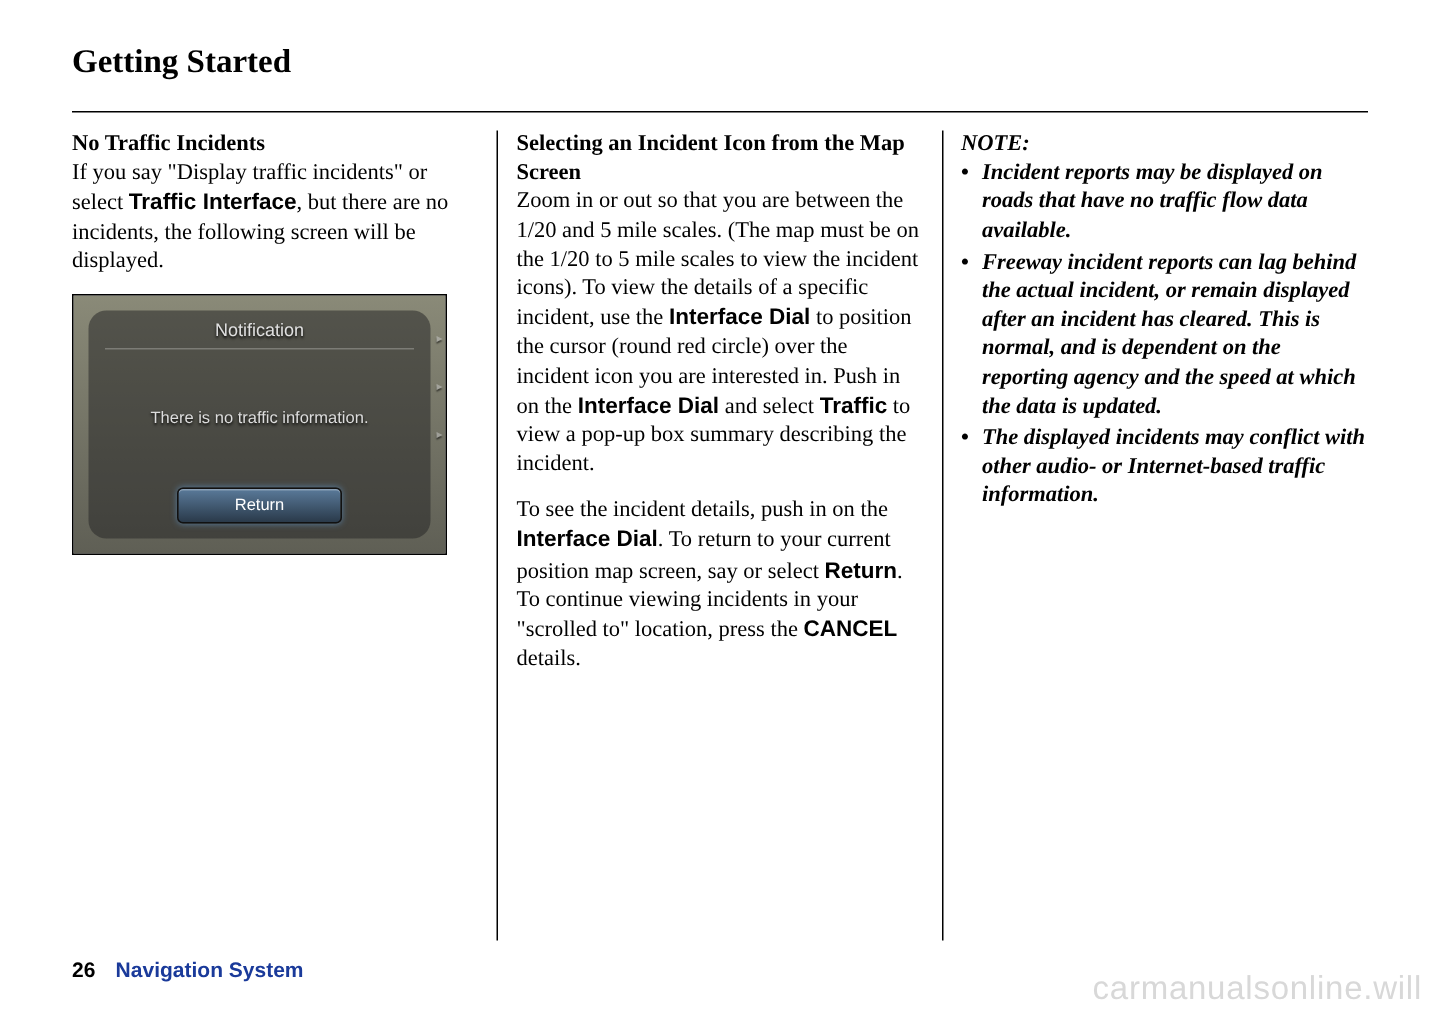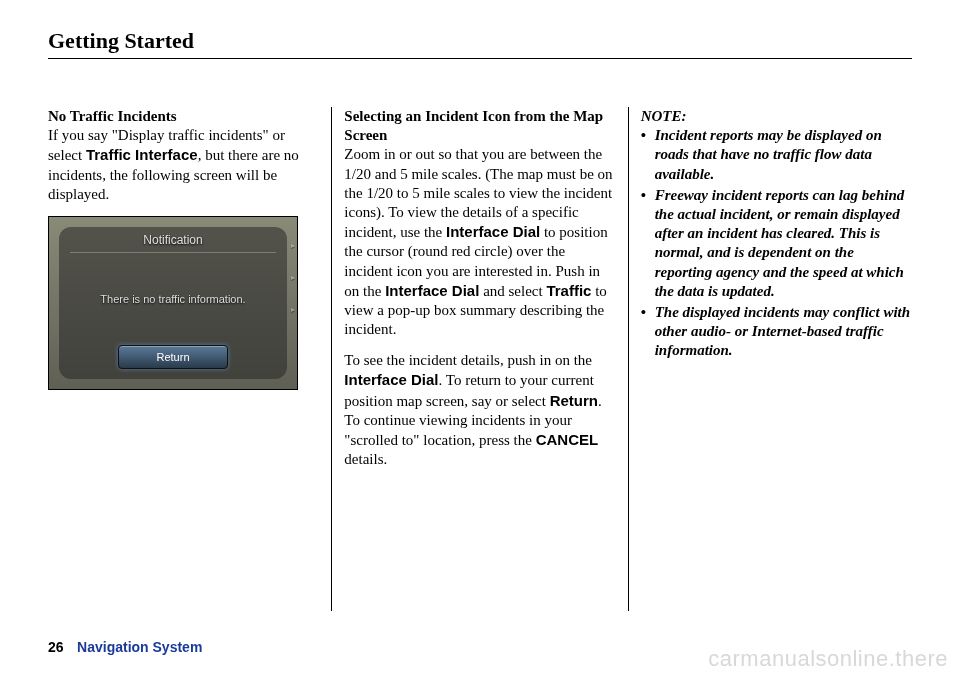--- a/index.html
+++ b/index.html
@@ -9,34 +9,33 @@
     background: #ffffff;
     font-family: "Times New Roman", Times, serif;
     color: #000;
     position: relative;
     padding: 28px 48px 20px 48px;
   }
   .page-title {
     font-size: 22px;
     font-weight: bold;
     border-bottom: 1.5px solid #000;
-    padding-bottom: 4px;
+    padding-bottom: 20px;
     margin-bottom: 12px;
   }
   .columns {
     display: flex;
     gap: 0;
     height: 540px;
   }
   .col {
     flex: 1;
     font-size: 15px;
     line-height: 1.28;
     padding: 0 12px;
-    margin-top: 36px;
   }
   .col:first-child { padding-left: 0; border-right: 1px solid #000; }
   .col:nth-child(2) { border-right: 1px solid #000; }
   .col:last-child { padding-right: 0; }
   .sub-heading {
     font-weight: bold;
     font-size: 15px;
   }
   .para { margin-bottom: 12px; }
   strong.arial { font-family: Arial, Helvetica, sans-serif; font-weight: bold; }
@@ -167,13 +166,13 @@
     </ul>
   </div>
 
 </div>
 
 <div class="footer">
   <span class="pn">26</span>
   <span class="sys">Navigation System</span>
 </div>
 
-<div class="watermark">carmanualsonline.there</div>
+<div class="watermark">carmanualsonline.will</div>
 
 </body></html>

